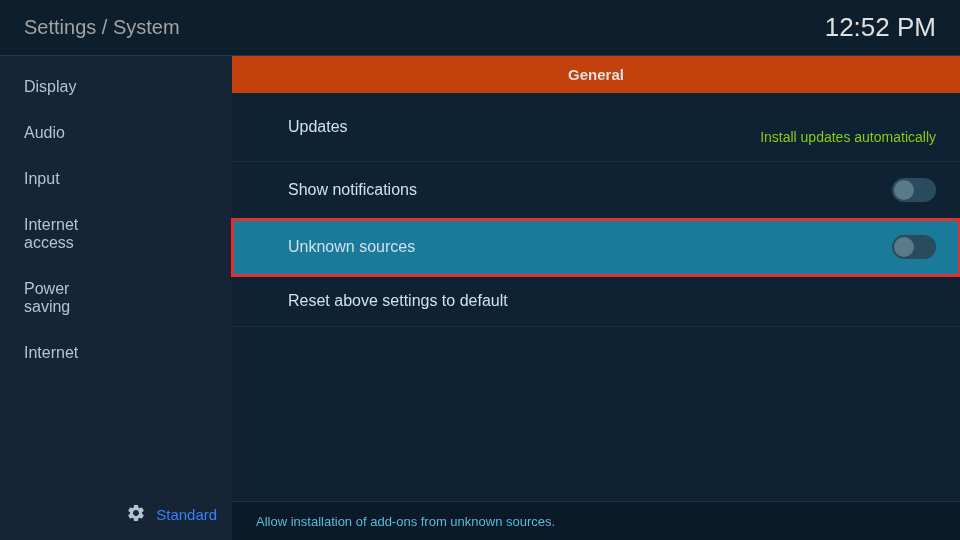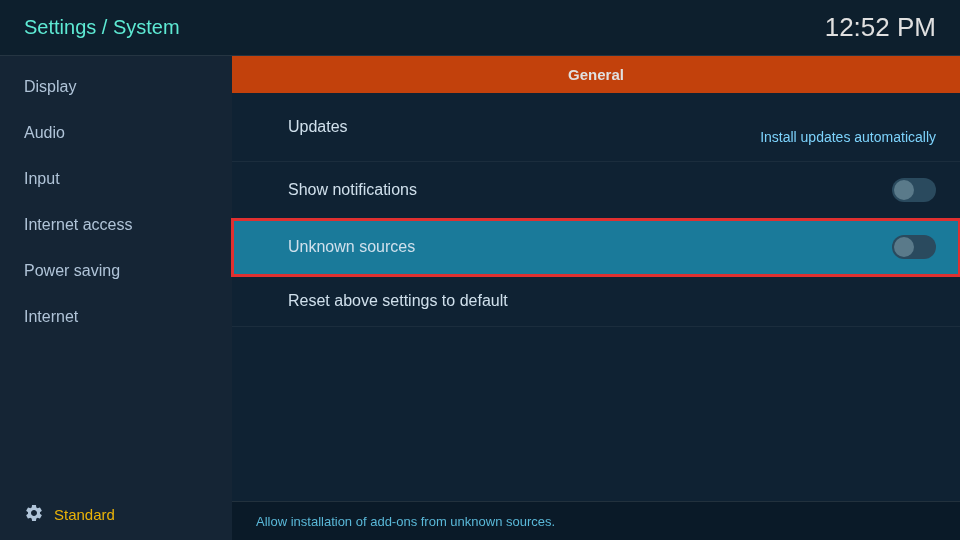--- a/index.html
+++ b/index.html
@@ -20,42 +20,42 @@
       display: flex;
       justify-content: space-between;
       align-items: center;
       padding: 12px 24px;
       background-color: #0d1f2d;
     }
 
     .header-title {
       font-size: 20px;
       font-weight: 400;
-      color: #5eead4;
+      color: #a3a3a3;
     }
 
     .header-time {
       font-size: 26px;
       font-weight: 300;
       color: #e0e0e0;
     }
 
     
     .main-layout {
       display: flex;
       flex: 1;
       overflow: hidden;
     }
 
     
     .sidebar {
       width: 232px;
       background-color: #152535;
       display: flex;
-      flex-direction: column;
+      flex-direction: row;
       padding-top: 8px;
     }
 
     .sidebar-item {
       padding: 14px 24px;
       font-size: 16px;
       color: #b0c4d8;
       cursor: pointer;
       display: flex;
       align-items: center;
@@ -66,21 +66,21 @@
       background-color: #1a6b8a;
       color: #ffffff;
     }
 
     .sidebar-bottom {
       margin-top: auto;
       padding: 14px 24px;
       display: flex;
       align-items: center;
       gap: 10px;
-      color: #eab308;
+      color: #3b82f6;
       font-size: 15px;
     }
 
     
     .content {
       flex: 1;
       background-color: #0f2233;
       display: flex;
       flex-direction: column;
       position: relative;
@@ -125,21 +125,21 @@
     }
 
     .settings-row-label {
       font-size: 16px;
       color: #d0e0ec;
       margin-left: 32px;
     }
 
     .settings-row-value {
       font-size: 14px;
-      color: #7dd3fc;
+      color: #84cc16;
       margin-top: 20px;
     }
 
     
     .toggle {
       width: 44px;
       height: 24px;
       background-color: #2a4a5e;
       border-radius: 12px;
       position: relative;

